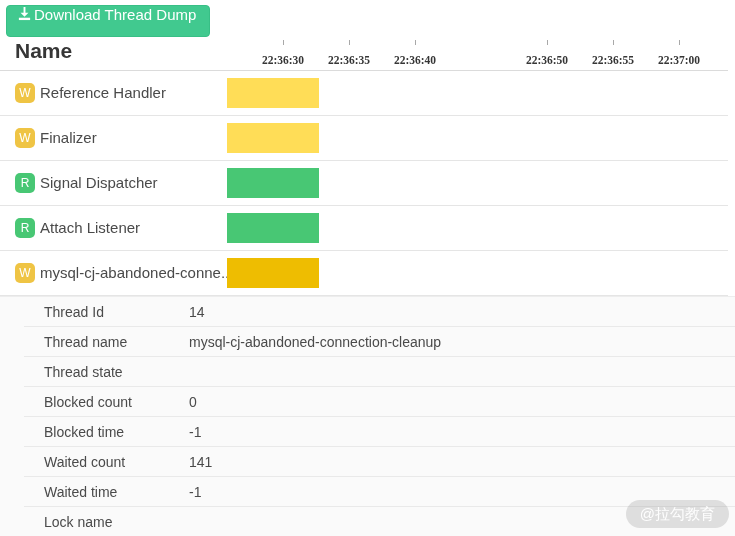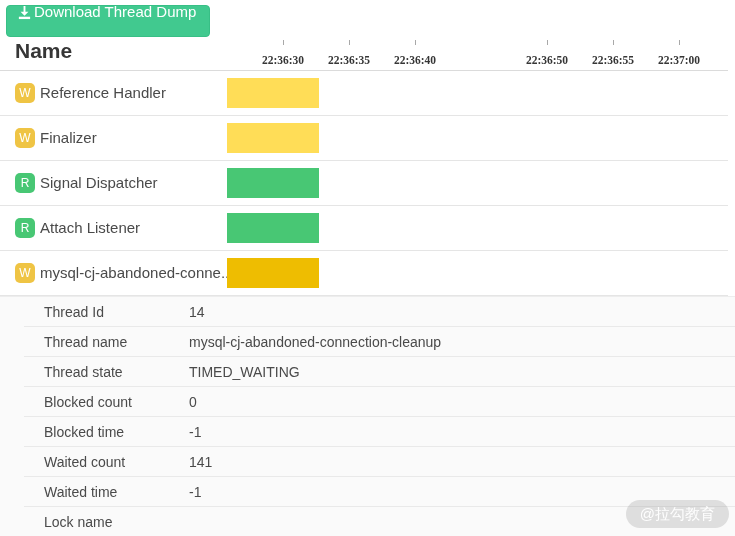--- a/index.html
+++ b/index.html
@@ -3,24 +3,24 @@
 <meta charset="utf-8">
 <style>
   html,body{margin:0;padding:0;}
   body{
     width:735px;height:536px;overflow:hidden;background:#fff;
     font-family:"Liberation Sans","DejaVu Sans",sans-serif;
     color:#4a4a4a;position:relative;
   }
   .top{position:relative;height:71px;border-bottom:1px solid #dbdbdb;margin-right:7px;box-sizing:border-box;}
   .download-btn{
-    position:absolute;top:5px;left:6px;height:32px;padding:0 13px 16px 10px;
+    position:absolute;top:5px;left:6px;height:32px;padding:0 13px 5px 10px;
     background:#41c98f;border:1px solid #38bf86;border-radius:4px;
     color:#fff;font-size:15px;font-family:inherit;cursor:pointer;
-    display:flex;align-items:flex-end;gap:2px;
+    display:flex;align-items:flex-start;gap:2px;
   }
   .dl-icon{display:inline-flex;align-items:center;}
   .dl-icon svg{display:block;}
   .name-h{position:absolute;left:15px;bottom:7px;font-size:21px;font-weight:700;color:#363636;}
   .tick{position:absolute;width:80px;text-align:center;font-family:Liberation Serif, serif;}
   .tick .mark{position:absolute;left:50%;top:-10px;width:1px;height:5px;background:#a8a8a8;}
   .tick .lbl{font-size:11.5px;font-weight:700;color:#363636;letter-spacing:0;}
   .tick{top:50px;}
   .trow{
     position:relative;height:45px;border-bottom:1px solid #e5e5e5;
@@ -124,21 +124,20 @@
     <div class="drow">
       <span class="dlabel">Thread Id</span>
       <span class="dvalue">14</span>
     </div>
     <div class="drow">
       <span class="dlabel">Thread name</span>
       <span class="dvalue">mysql-cj-abandoned-connection-cleanup</span>
     </div>
     <div class="drow">
       <span class="dlabel">Thread state</span>
-      <span class="dvalue">TIMED_WAITING</span>
     </div>
     <div class="drow">
       <span class="dlabel">Blocked count</span>
       <span class="dvalue">0</span>
     </div>
     <div class="drow">
       <span class="dlabel">Blocked time</span>
       <span class="dvalue">-1</span>
     </div>
     <div class="drow">

